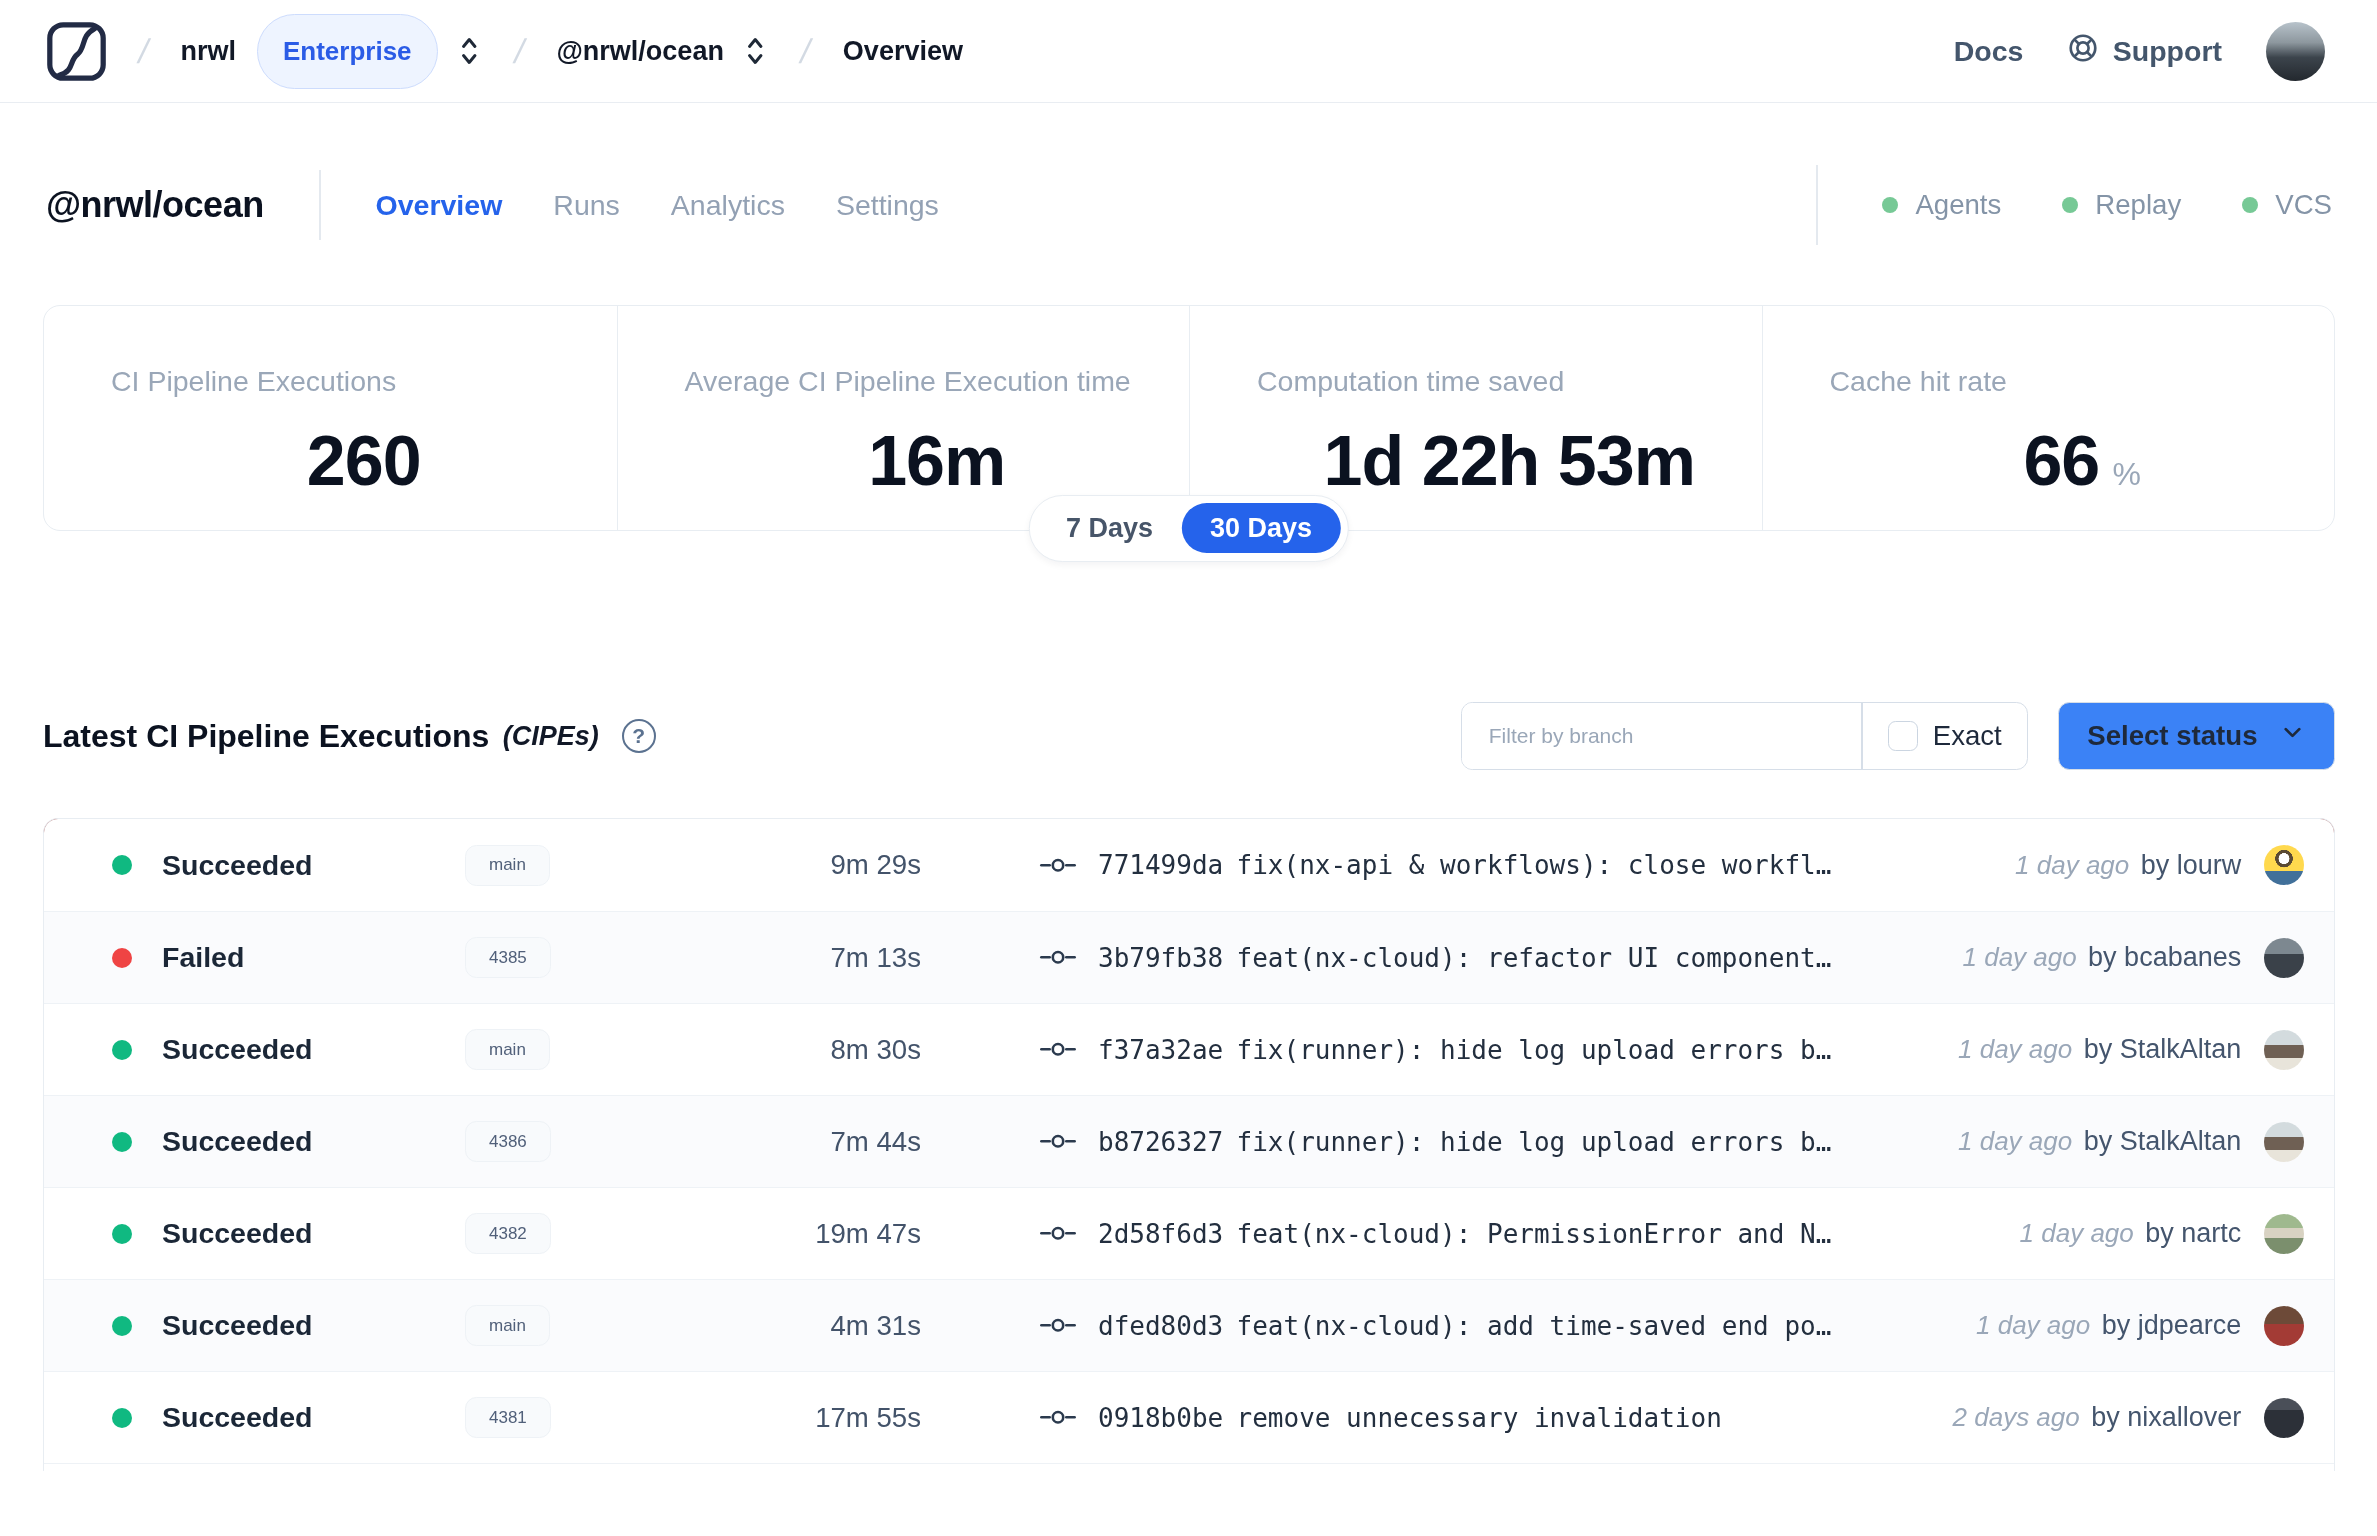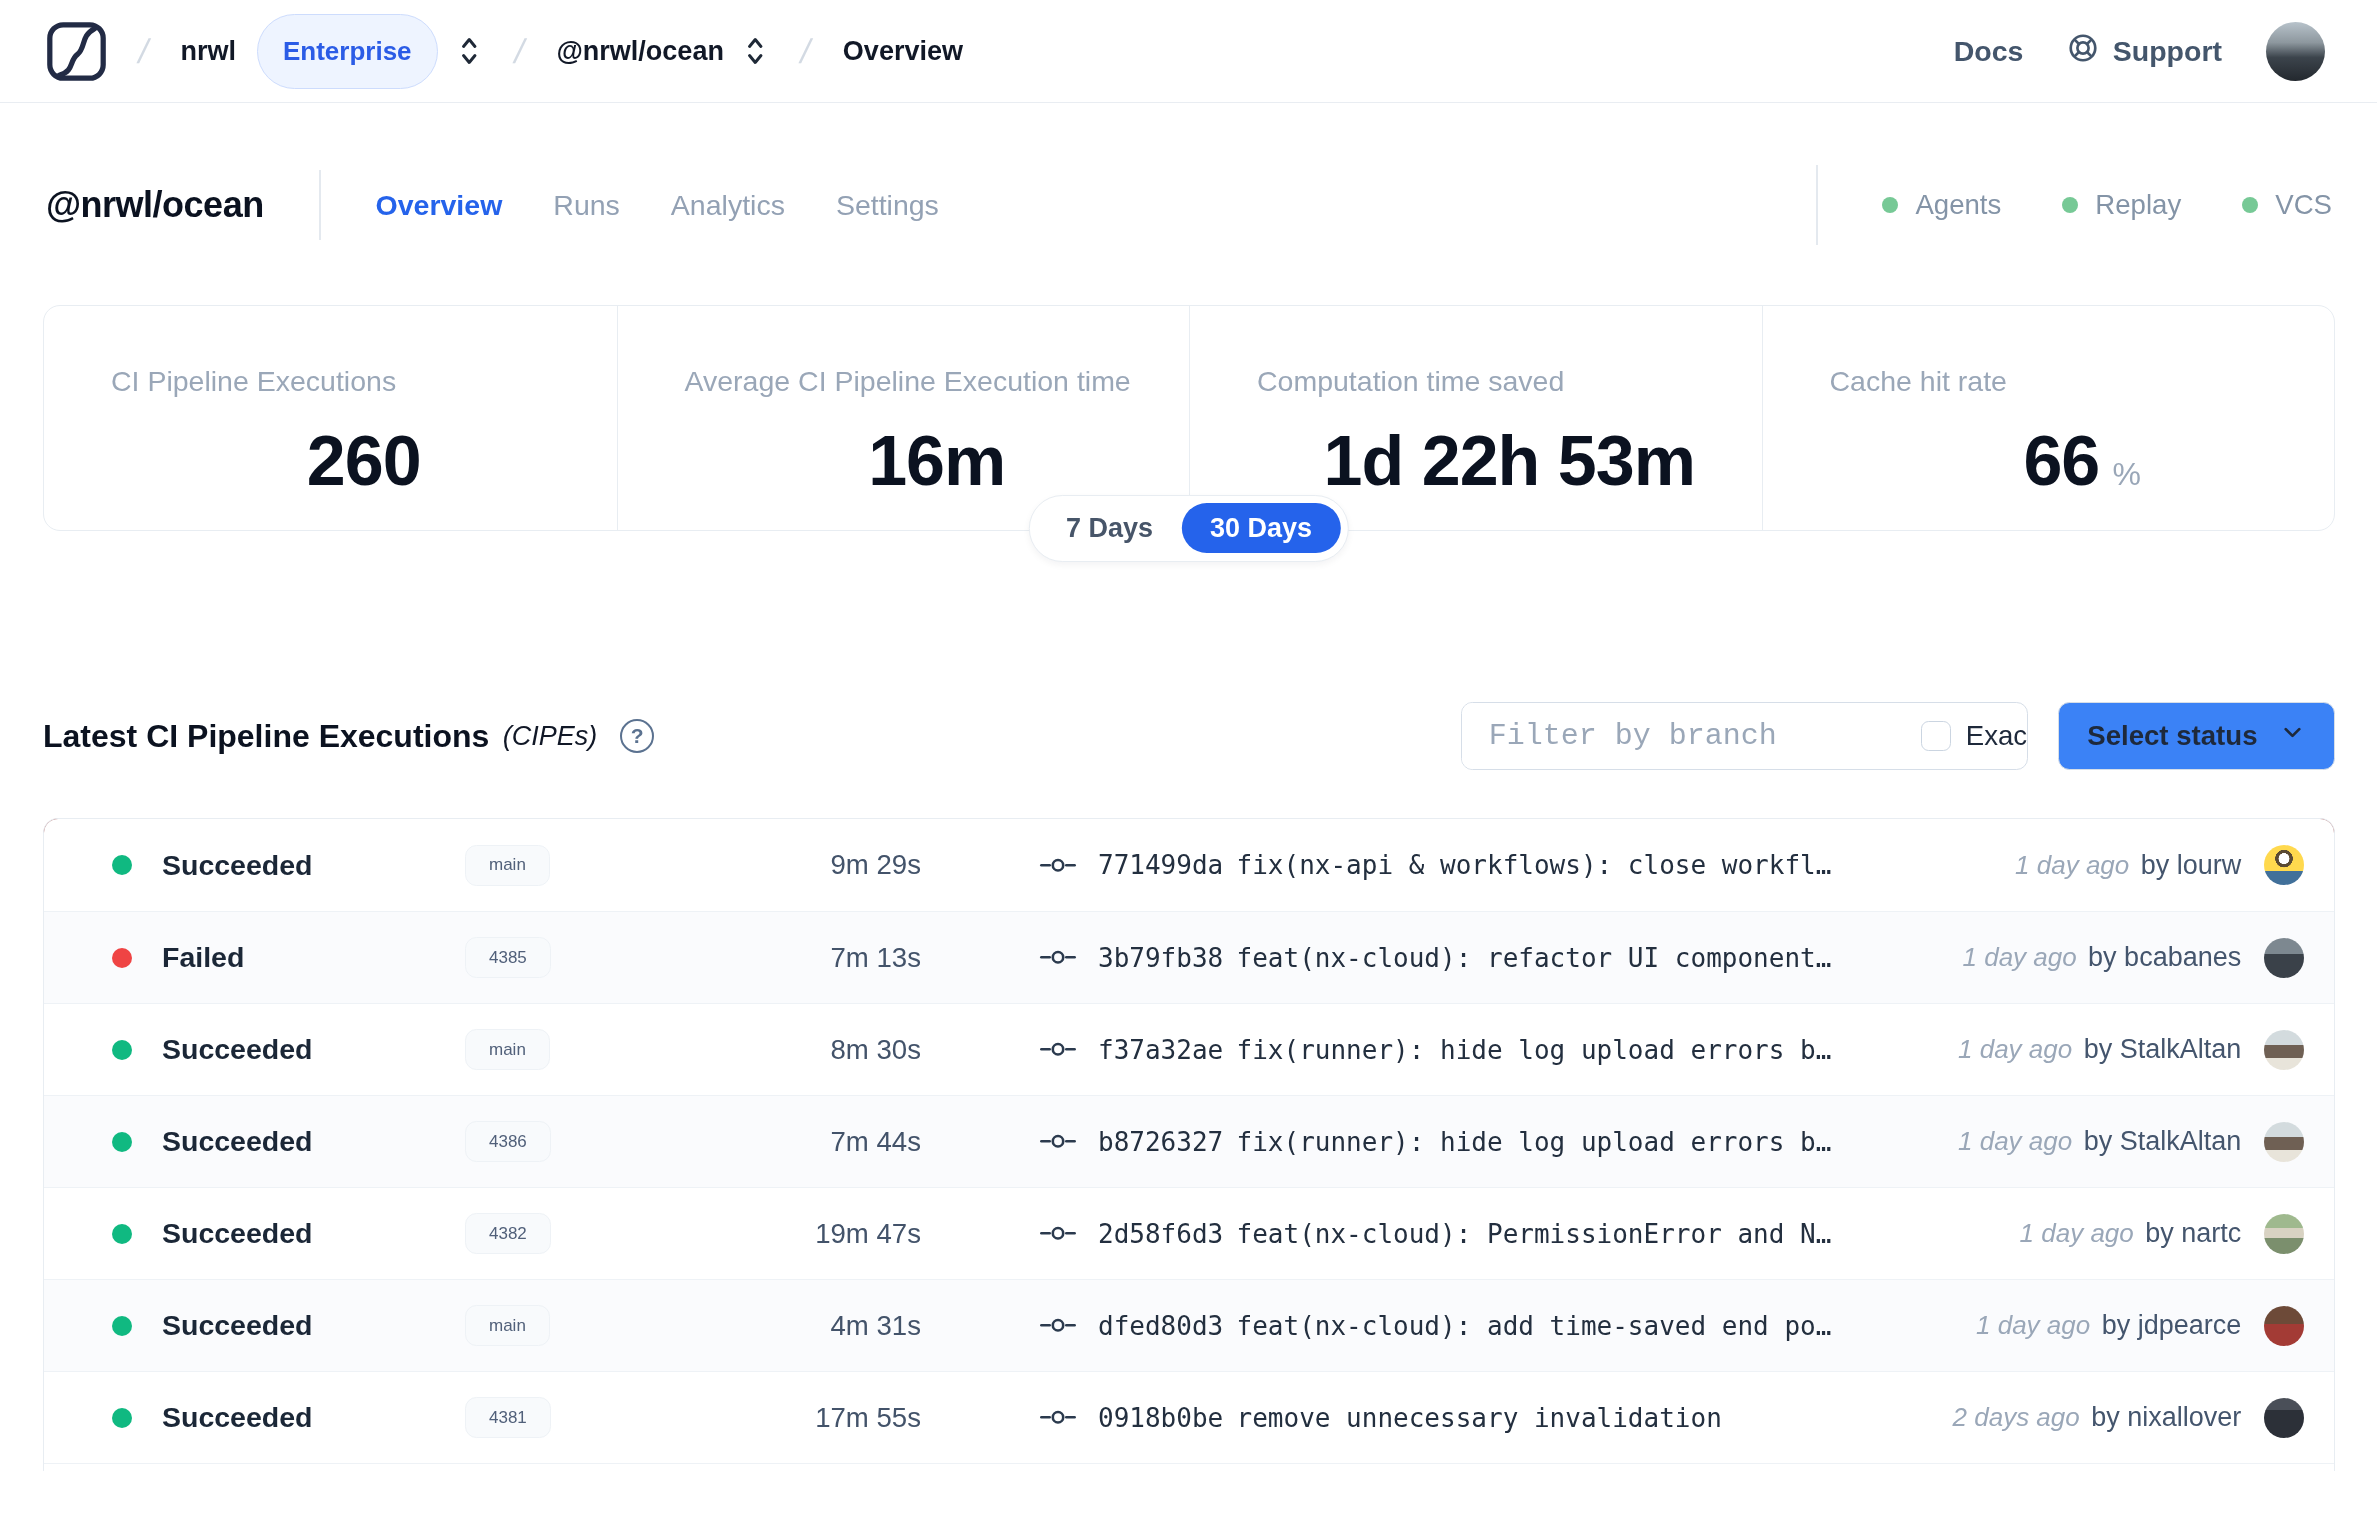--- a/index.html
+++ b/index.html
@@ -60,32 +60,32 @@
     background:#ffffff; border:1.9px solid #e8edf2; border-radius:950px;
     display:flex; align-items:center; padding:7.6px;
     box-shadow:0 2.9px 7.6px rgba(15,23,42,.05);
   }
   .range-opt { font-size:27px; font-weight:600; color:#475569; padding:9.5px 28.5px; border-radius:950px; cursor:pointer; white-space:nowrap; }
   .range-opt.selected { background:#2563eb; color:#ffffff; font-weight:700; }
 
   
   .section-head { display:flex; align-items:center; padding:0 43px; margin-top:171px; }
   .section-title { font-size:32px; font-weight:700; color:#0b1220; }
-  .section-sub { font-size:27px; font-weight:400; font-style:italic; color:#111827; margin-left:13.3px; }
+  .section-sub { font-size:27px; font-weight:700; font-style:italic; color:#111827; margin-left:13.3px; }
   .help-icon {
     width:34px; height:34px; margin-left:23px; border-radius:50%;
     border:2.4px solid #5b7290; color:#5b7290;
     font-size:21px; font-weight:700; display:flex; align-items:center; justify-content:center;
   }
   .filters { margin-left:auto; display:flex; align-items:center; }
   .input-group {
     display:flex; align-items:stretch; height:68px; width:567px;
     border:1.9px solid #d6dee8; border-radius:11.4px; background:#fff; overflow:hidden;
   }
-  .branch-input { flex:1; border:none; outline:none; font-size:30px; padding:0 27px; color:#a21caf; font-family:Liberation Mono, monospace; }
+  .branch-input { flex:1; border:none; outline:none; font-size:21px; padding:0 27px; color:#a21caf; font-family:Liberation Sans, sans-serif; }
   .branch-input::placeholder { color:#9aa7b8; }
   .group-divider { width:1.9px; background:#d6dee8; }
   .exact-seg { display:flex; align-items:center; gap:15px; padding:0 25px; }
   .checkbox { width:30px; height:30px; border:1.9px solid #cbd5e1; border-radius:7.6px; background:#fff; }
   .exact-label { font-size:27.6px; font-weight:400; color:#1e293b; }
   .status-select {
     margin-left:30px; height:68px; min-width:272px;
     border:1.9px solid #d6dee8; border-radius:11.4px; background:#3b82f6;
     display:flex; align-items:center; justify-content:center; gap:21px;
     font-size:27.6px; font-weight:600; color:#1e293b; padding:0 28.5px; cursor:pointer;

